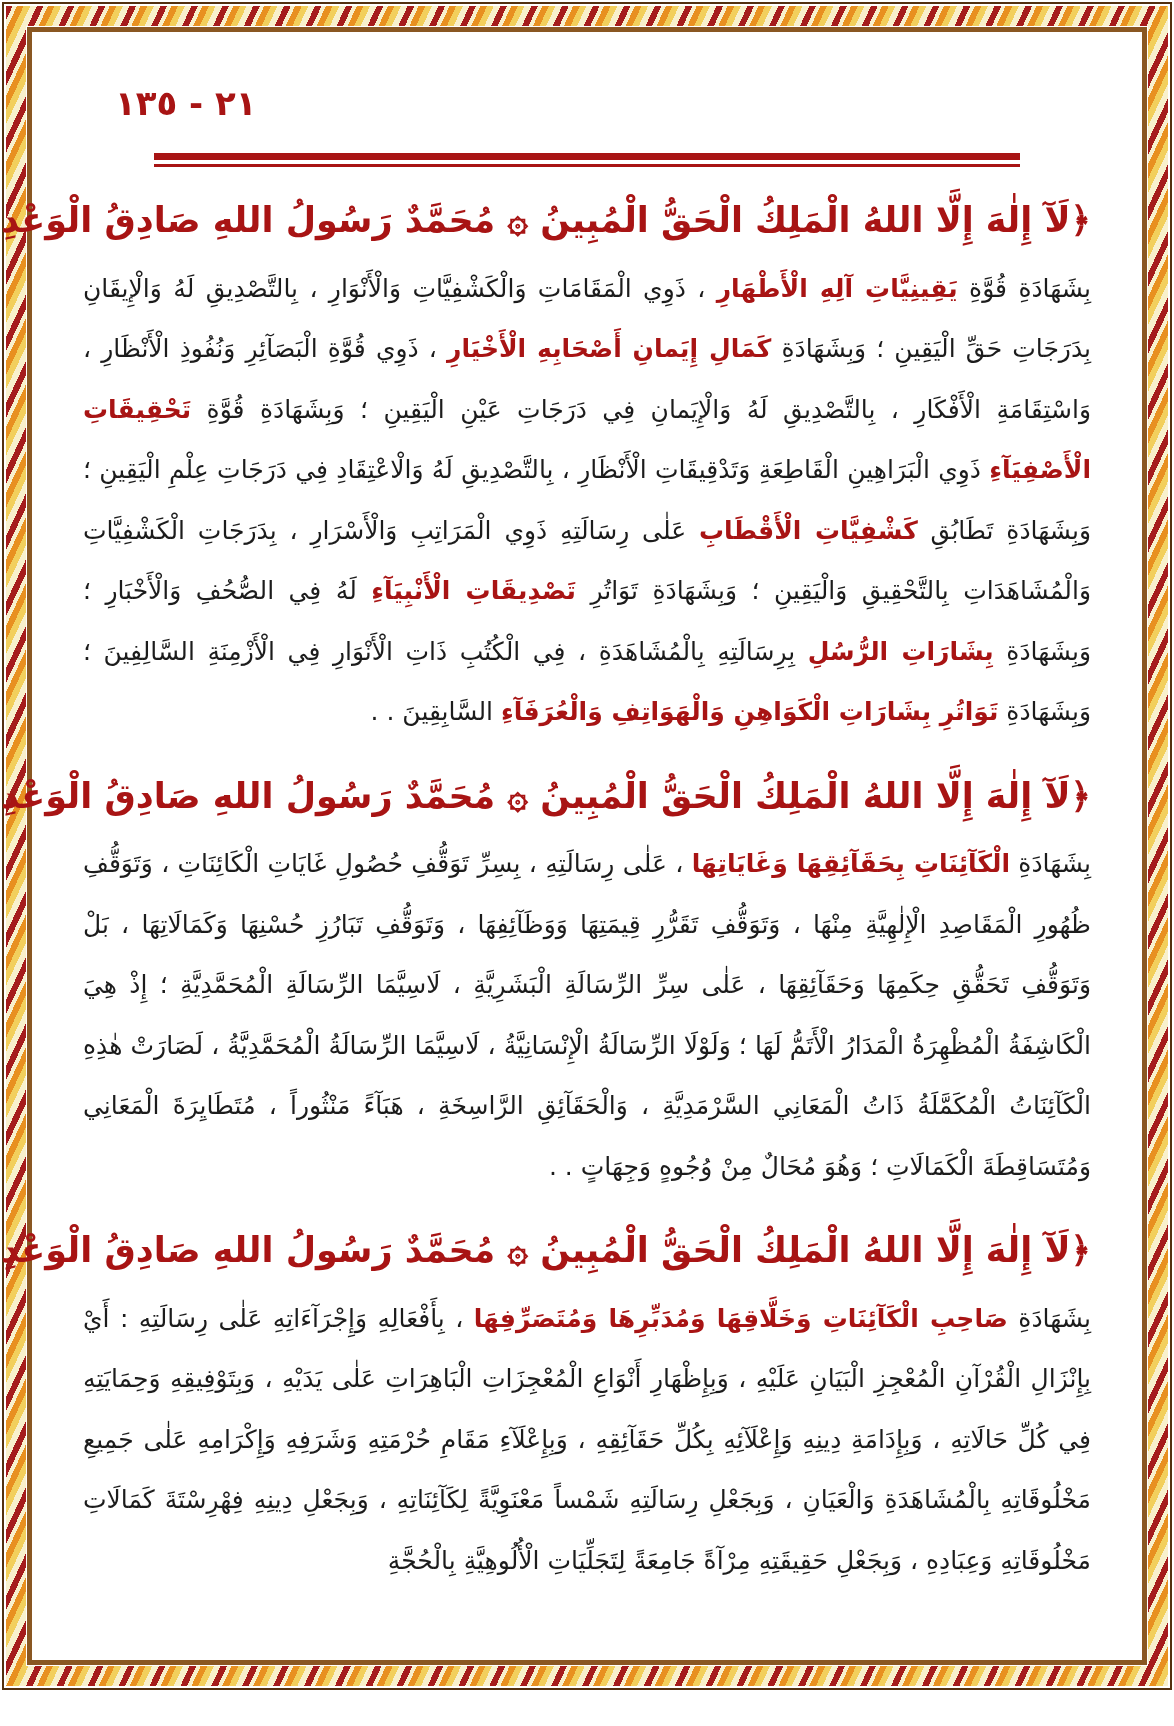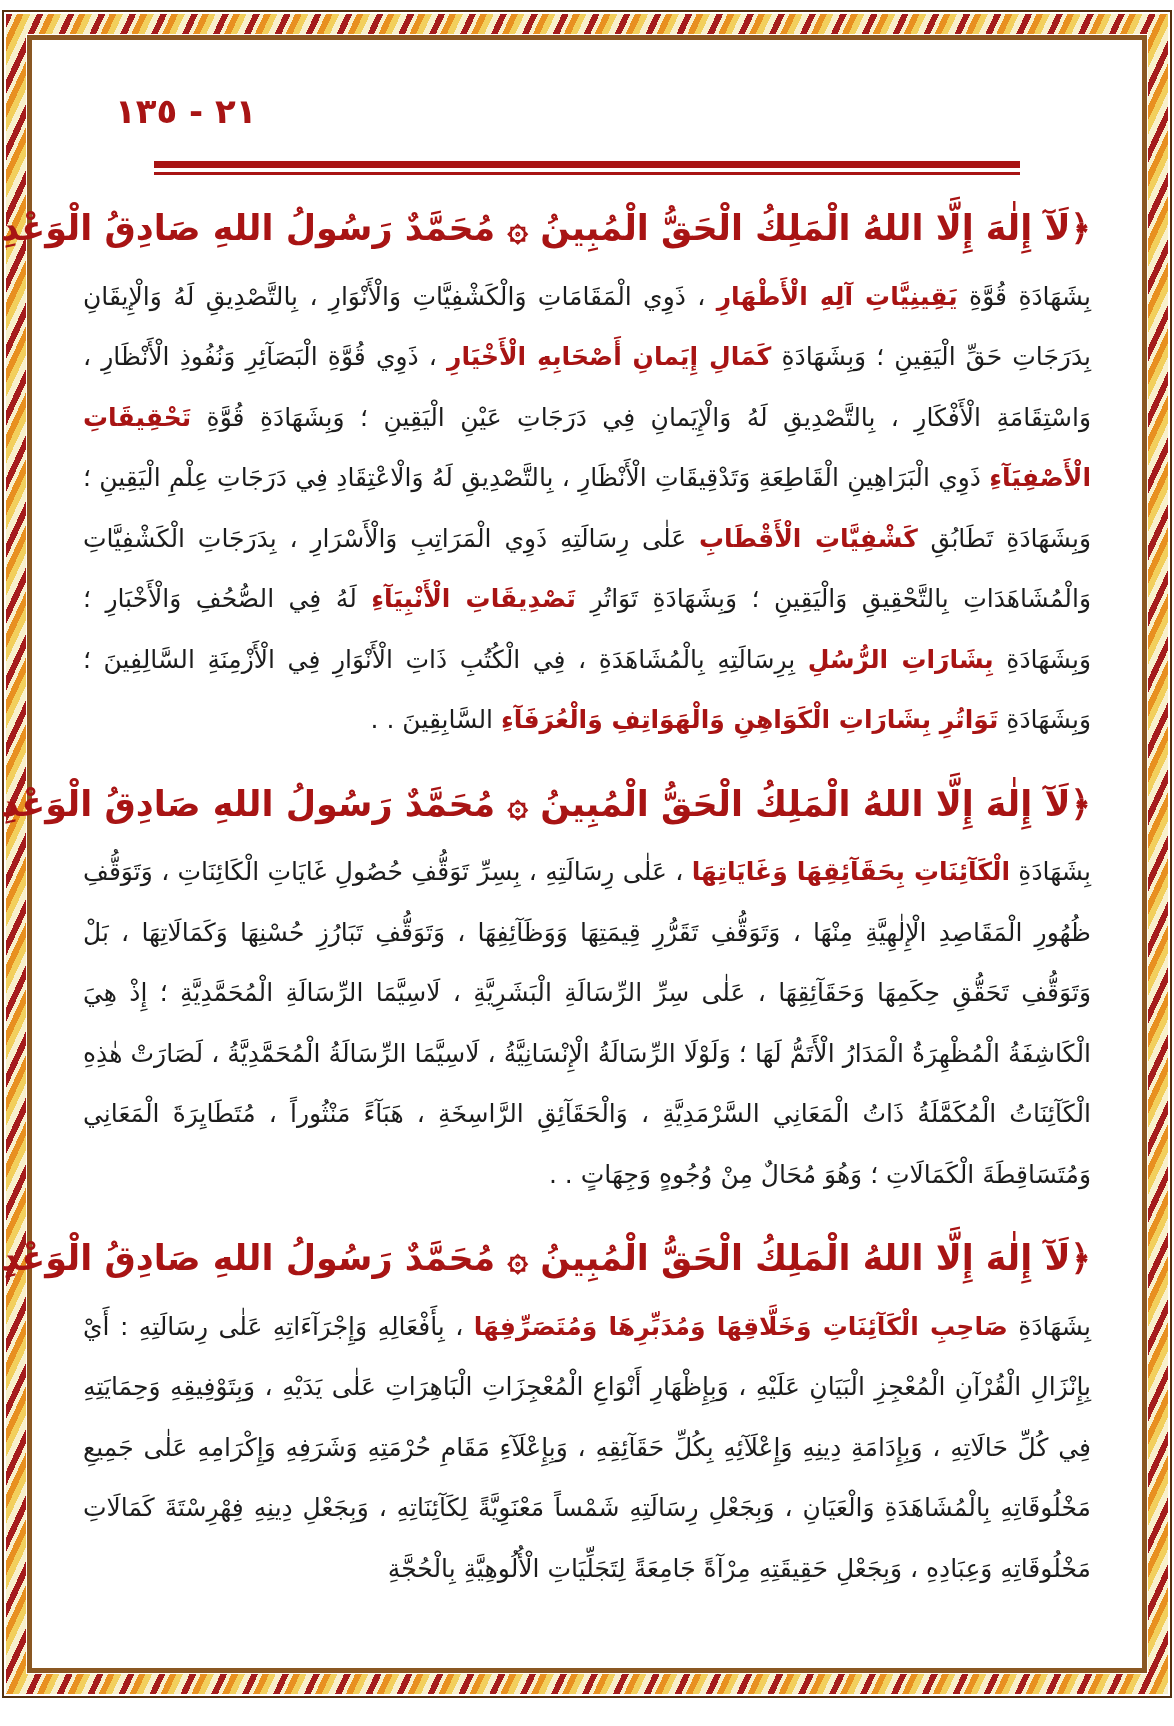--- a/index.html
+++ b/index.html
@@ -2,21 +2,21 @@
 <html lang="ar" dir="rtl" style="--accent: #a81414; --ink: #1c1c1c; --border-red: #a51c1c; --border-gold: #f2cf5c; --border-orange: #e89020; --border-cream: #f8f0cc; --border-brown: #8a5722;"><head>
 <meta charset="utf-8">
 <style>
   html,body{margin:0;padding:0;background:#fff;}
   .page{
     position:relative;
     width:1174px;height:1692px;
     background:#ffffff;
     font-family:"DejaVu Sans",sans-serif;
     overflow:hidden;
-    margin:8px auto;
+    margin:0 auto;
   }
   
   .frame-hairline{
     position:absolute;inset:2px;
     border:2px solid #53300f;
     pointer-events:none;
   }
   .frame-chain{
     position:absolute;inset:6px;
     border:20px solid transparent;

